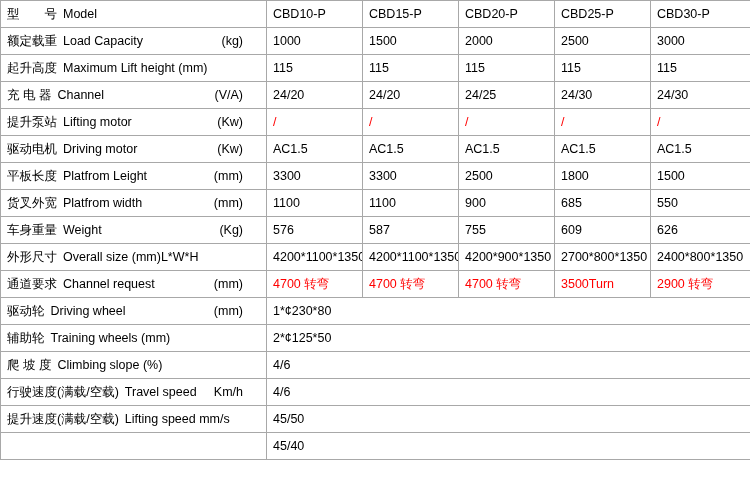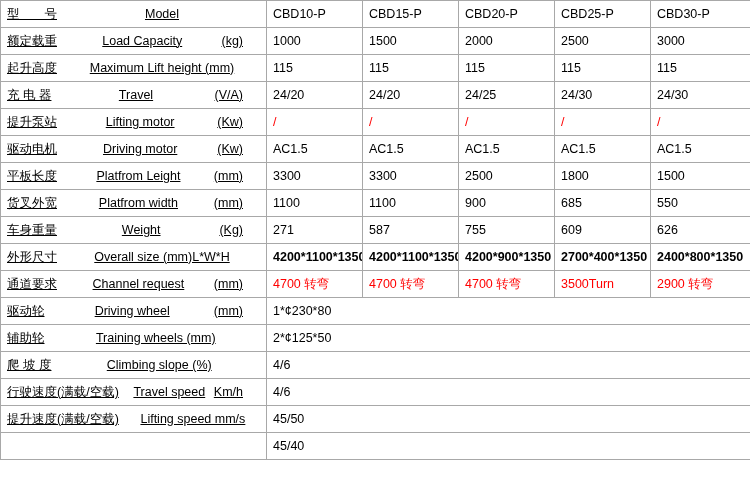--- a/index.html
+++ b/index.html
@@ -30,41 +30,39 @@
     height: 20px;
     line-height: 15px;
     font-size: 12.5px;
     white-space: nowrap;
     overflow: hidden;
   }
   #spec-table tr { height: 26px; }
   td.label {
     padding-left: 8px;
     position: relative;
-    text-decoration: underline;
   }
   .lbl-wrap {
     display: flex;
     align-items: baseline;
   }
   .lbl-cn {
     letter-spacing: 0px;
   }
   .lbl-en {
     margin-left: 6px;
     flex: 1;
-    text-align: center;
   }
   .lbl-unit {
     margin-left: auto;
     padding-right: 18px;
     white-space: nowrap;
   }
   .red { color: #ff0000; }
-  .small { font-size: 10.5px; font-weight: bold; }
+  .small { font-size: 10.5px; }
   td.value { padding-left: 7px; }
 </style>
 </head>
 <body>
 
 <table id="spec-table">
   <colgroup>
     <col class="c-label">
     <col class="c-model">
     <col class="c-model">
@@ -110,21 +108,21 @@
         <td class="value">115</td>
         <td class="value">115</td>
         <td class="value">115</td>
         <td class="value">115</td>
         <td class="value">115</td>
       </tr>
       <tr>
         <td class="label">
           <div class="lbl-wrap">
             <span class="lbl-cn">充 电 器</span>
-            <span class="lbl-en">Travel</span>
+            <span class="lbl-en">Channel</span>
             <span class="lbl-unit">(V/A)</span>
           </div>
         </td>
         <td class="value">24/20</td>
         <td class="value">24/20</td>
         <td class="value">24/25</td>
         <td class="value">24/30</td>
         <td class="value">24/30</td>
       </tr>
       <tr>
@@ -184,37 +182,37 @@
         <td class="value">550</td>
       </tr>
       <tr>
         <td class="label">
           <div class="lbl-wrap">
             <span class="lbl-cn">车身重量</span>
             <span class="lbl-en">Weight</span>
             <span class="lbl-unit">(Kg)</span>
           </div>
         </td>
-        <td class="value">271</td>
+        <td class="value">576</td>
         <td class="value">587</td>
         <td class="value">755</td>
         <td class="value">609</td>
         <td class="value">626</td>
       </tr>
       <tr>
         <td class="label">
           <div class="lbl-wrap">
             <span class="lbl-cn">外形尺寸</span>
             <span class="lbl-en">Overall size (mm)L*W*H</span>
           </div>
         </td>
         <td class="value small">4200*1100*1350</td>
         <td class="value small">4200*1100*1350</td>
         <td class="value small">4200*900*1350</td>
-        <td class="value small">2700*400*1350</td>
+        <td class="value small">2700*800*1350</td>
         <td class="value small">2400*800*1350</td>
       </tr>
       <tr>
         <td class="label">
           <div class="lbl-wrap">
             <span class="lbl-cn">通道要求</span>
             <span class="lbl-en">Channel request</span>
             <span class="lbl-unit">(mm)</span>
           </div>
         </td>

